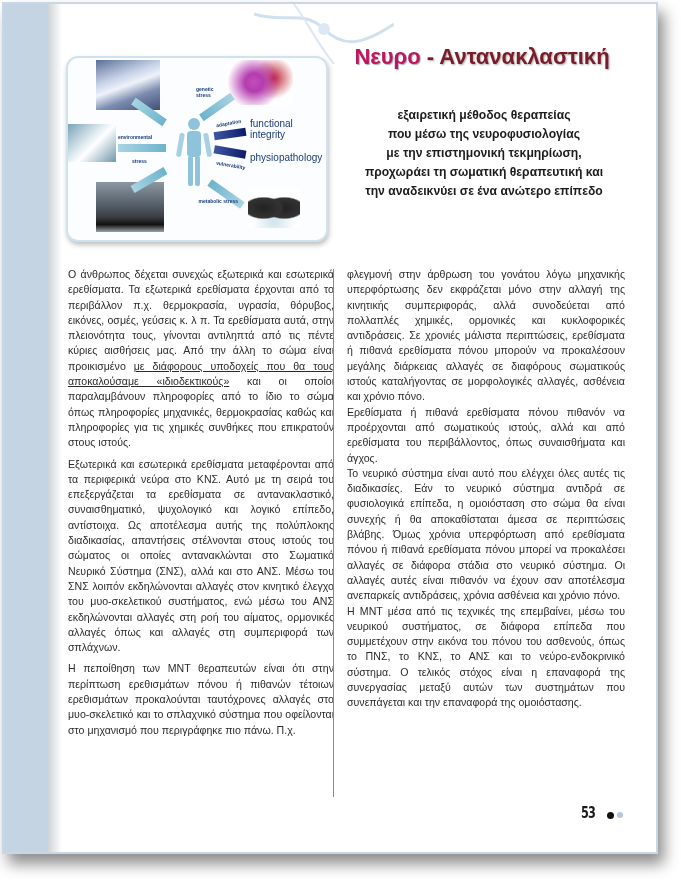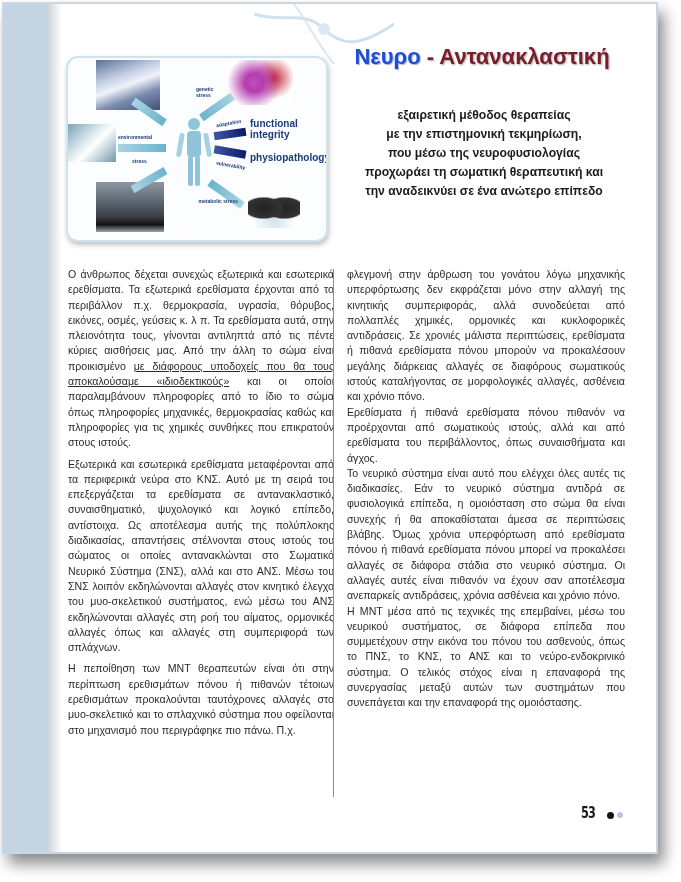--- a/index.html
+++ b/index.html
@@ -43,30 +43,30 @@
   .photo-ice { left: 0; top: 66px; width: 48px; height: 38px;
     background: linear-gradient(135deg, #7aa2b5 0%, #dbe8ee 40%, #ffffff 55%, #6f96aa 100%); }
   .photo-smoke { left: 28px; top: 124px; width: 68px; height: 50px;
     background: linear-gradient(180deg, #8d97a3 0%, #5c6670 40%, #3a3e44 70%, #111 85%, #9aa4ae 100%); }
   .photo-mice { left: 180px; top: 130px; width: 52px; height: 40px;
     background: radial-gradient(ellipse at 30% 50%, #222 0%, #333 35%, rgba(255,255,255,0) 40%),
                 radial-gradient(ellipse at 70% 50%, #222 0%, #333 35%, rgba(255,255,255,0) 40%),
                 radial-gradient(ellipse at 50% 80%, #cfe4ea 0%, #ffffff 60%); }
   .body-figure { position: absolute; left: 108px; top: 58px; width: 36px; height: 72px; }
   .fig-label { position: absolute; font-size: 5px; color: #1b3b7a; font-weight: bold; line-height: 6px; }
-  .fig-big { position: absolute; font-size: 10px; color: #1b3b7a; font-weight: bold; line-height: 11px; }
+  .fig-big { position: absolute; font-size: 10px; color: #1b3b7a; font-weight: normal; line-height: 11px; }
   .arrow { position: absolute; height: 8px; background: linear-gradient(to right, #a9d4e3, #6cb3cc); }
   .arrow-dark { position: absolute; height: 8px; background: linear-gradient(to right, #3f57a3, #0d1a6b); }
 
   .title {
     position: absolute; left: 330px; top: 40px; width: 296px; text-align: center;
     font-size: 22px; font-weight: bold; line-height: 25px; color: #7a1c2a;
     text-shadow: 1px 1px 2px rgba(0,0,0,0.35);
   }
-  .title .accent { color: #1d4ed8; text-shadow: 1px 1px 1px rgba(40,70,120,0.45); }
+  .title .accent { color: #be185d; text-shadow: 1px 1px 1px rgba(40,70,120,0.45); }
   .subtitle {
     position: absolute; left: 335px; top: 102px; width: 290px; text-align: center;
     font-size: 12.2px; font-weight: bold; line-height: 19px; color: #1c1c1c;
   }
   .column {
     position: absolute; top: 263px; width: 266px;
     font-size: 10.6px; line-height: 15.3px; color: #2b2b2b; text-align: justify;
   }
   .col-left { left: 64px; }
   .col-right { left: 343px; width: 278px; }
@@ -128,22 +128,22 @@
     <div class="fig-big" style="left:182px;top:94px;">physiopathology</div>
     <div class="fig-label" style="left:130px;top:140px;width:40px;text-align:right;">metabolic stress</div>
   </div>
 
   <div class="title">
     <span class="accent">Νευρο</span><span> - Αντανακλαστική</span><br>
   </div>
 
   <div class="subtitle">
     <div>εξαιρετική μέθοδος θεραπείας</div>
+    <div>που μέσω της νευροφυσιολογίας</div>
     <div>με την επιστημονική τεκμηρίωση,</div>
-    <div>που μέσω της νευροφυσιολογίας</div>
     <div>προχωράει τη σωματική θεραπευτική και</div>
     <div>την αναδεικνύει σε ένα ανώτερο επίπεδο</div>
   </div>
 
   <div class="column col-left">
     <p><span>Ο άνθρωπος δέχεται συνεχώς εξωτερικά και εσωτερικά ερεθίσματα. Τα εξωτερικά ερεθίσματα έρχονται από το περιβάλλον π.χ. θερμοκρασία, υγρασία, θόρυβος, εικόνες, οσμές, γεύσεις κ. λ π. Τα ερεθίσματα αυτά, στην πλειονότητα τους, γίνονται αντιληπτά από τις πέντε κύριες αισθήσεις μας. Από την άλλη το σώμα είναι προικισμένο </span><span class="u">με διάφορους υποδοχείς που θα τους αποκαλούσαμε «ιδιοδεκτικούς»</span><span> και οι οποίοι παραλαμβάνουν πληροφορίες από το ίδιο το σώμα όπως πληροφορίες μηχανικές, θερμοκρασίας καθώς και πληροφορίες για τις χημικές συνθήκες που επικρατούν στους ιστούς.</span></p>
     <p>Εξωτερικά και εσωτερικά ερεθίσματα μεταφέρονται από τα περιφερικά νεύρα στο ΚΝΣ. Αυτό με τη σειρά του επεξεργάζεται τα ερεθίσματα σε αντανακλαστικό, συναισθηματικό, ψυχολογικό και λογικό επίπεδο, αντίστοιχα. Ως αποτέλεσμα αυτής της πολύπλοκης διαδικασίας, απαντήσεις στέλνονται στους ιστούς του σώματος οι οποίες αντανακλώνται στο Σωματικό Νευρικό Σύστημα (ΣΝΣ), αλλά και στο ΑΝΣ. Μέσω του ΣΝΣ λοιπόν εκδηλώνονται αλλαγές στον κινητικό έλεγχο του μυο-σκελετικού συστήματος, ενώ μέσω του ΑΝΣ εκδηλώνονται αλλαγές στη ροή του αίματος, ορμονικές αλλαγές όπως και αλλαγές στη συμπεριφορά των σπλάχνων.</p>
     <p>Η πεποίθηση των ΜΝΤ θεραπευτών είναι ότι στην περίπτωση ερεθισμάτων πόνου ή πιθανών τέτοιων ερεθισμάτων προκαλούνται ταυτόχρονες αλλαγές στο μυο-σκελετικό και το σπλαχνικό σύστημα που οφείλονται στο μηχανισμό που περιγράφηκε πιο πάνω. Π.χ.</p>
   </div>
 

